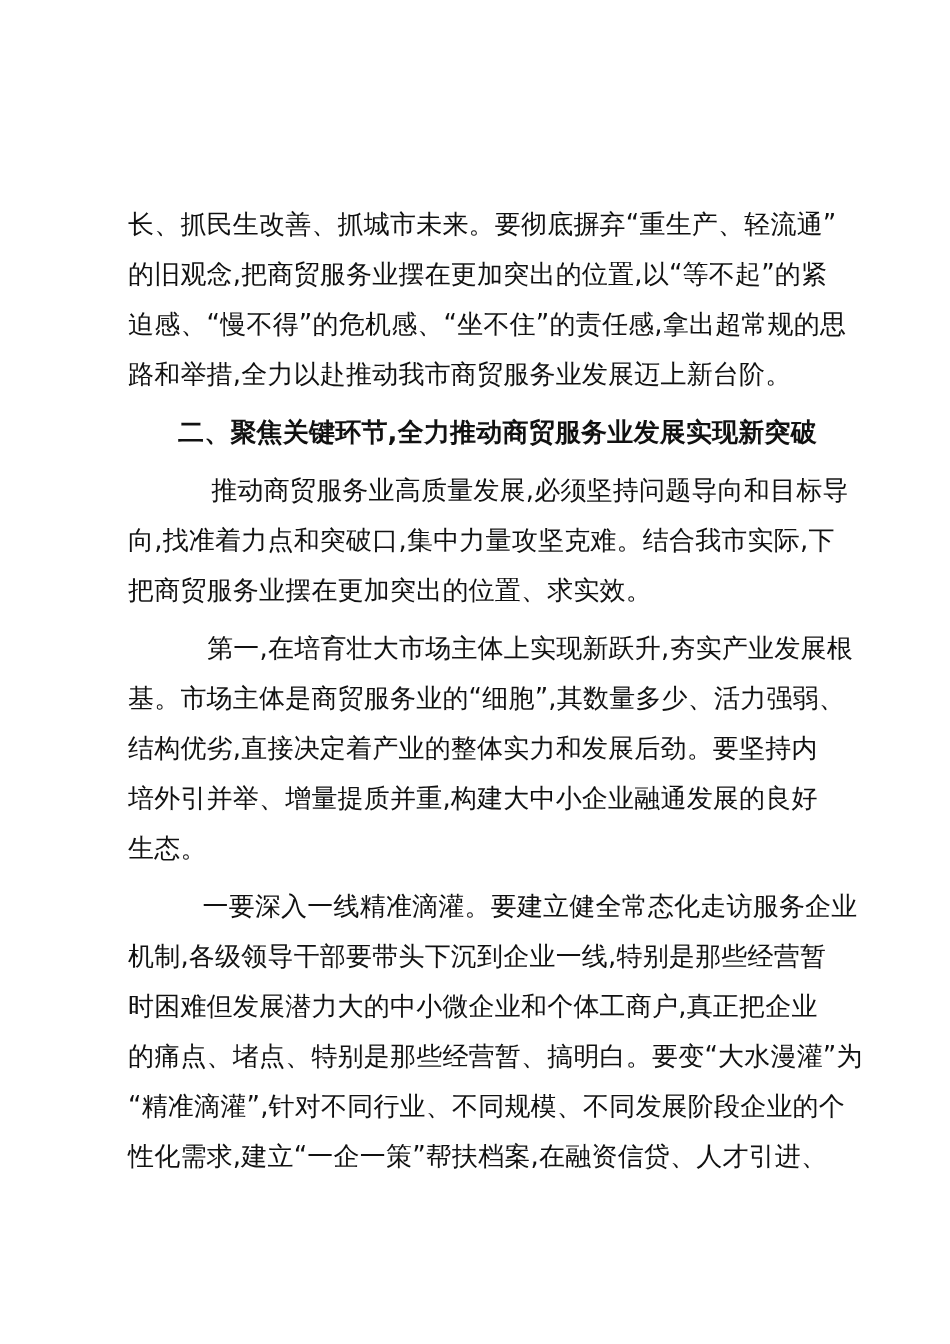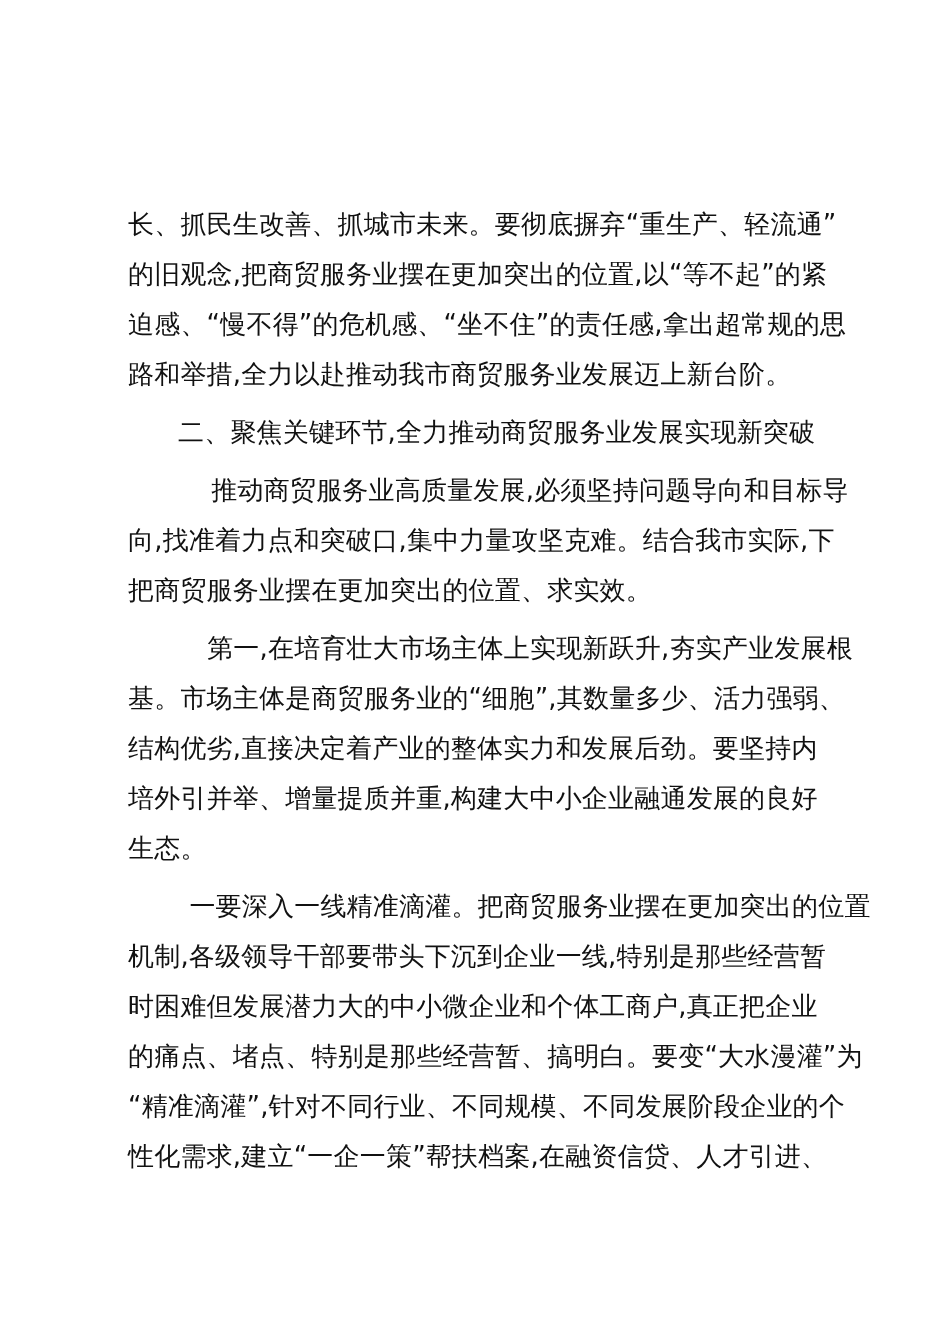--- a/index.html
+++ b/index.html
@@ -2,21 +2,21 @@
 <html><head>
 <meta charset="utf-8">
 <style>
   html, body { margin: 0; padding: 0; background: #ffffff; }
   body { width: 950px; height: 1344px; position: relative; overflow: hidden;
          font-family: "DejaVu Sans", "Liberation Sans", sans-serif; color: #111111; }
   .page { position: absolute; left: 0; top: 12px; width: 767px; height: 1344px; }
   .line { position: absolute; left: 128px; width: 700px; font-size: 26px; line-height: 30px;
           white-space: nowrap; letter-spacing: 0.2px; }
   .indent { left: 180px; text-align: center; }
-  .heading { font-weight: normal; left: 178px; }
+  .heading { font-weight: bold; left: 178px; }
 </style>
 </head>
 <body>
 
 <div class="page">
 
   <div>
     <div class="line" style="top:197px">长、抓民生改善、抓城市未来。要彻底摒弃“重生产、轻流通”</div>
     <div class="line" style="top:247px">的旧观念,把商贸服务业摆在更加突出的位置,以“等不起”的紧</div>
     <div class="line" style="top:297px">迫感、“慢不得”的危机感、“坐不住”的责任感,拿出超常规的思</div>
@@ -35,21 +35,21 @@
 
   <div>
     <div class="line indent" style="top:621px">第一,在培育壮大市场主体上实现新跃升,夯实产业发展根</div>
     <div class="line" style="top:671px">基。市场主体是商贸服务业的“细胞”,其数量多少、活力强弱、</div>
     <div class="line" style="top:721px">结构优劣,直接决定着产业的整体实力和发展后劲。要坚持内</div>
     <div class="line" style="top:771px">培外引并举、增量提质并重,构建大中小企业融通发展的良好</div>
     <div class="line" style="top:821px">生态。</div>
   </div>
 
   <div>
-    <div class="line indent" style="top:879px">一要深入一线精准滴灌。把商贸服务业摆在更加突出的位置</div>
+    <div class="line indent" style="top:879px">一要深入一线精准滴灌。要建立健全常态化走访服务企业</div>
     <div class="line" style="top:929px">机制,各级领导干部要带头下沉到企业一线,特别是那些经营暂</div>
     <div class="line" style="top:979px">时困难但发展潜力大的中小微企业和个体工商户,真正把企业</div>
     <div class="line" style="top:1029px">的痛点、堵点、特别是那些经营暂、搞明白。要变“大水漫灌”为</div>
     <div class="line" style="top:1079px">“精准滴灌”,针对不同行业、不同规模、不同发展阶段企业的个</div>
     <div class="line" style="top:1129px">性化需求,建立“一企一策”帮扶档案,在融资信贷、人才引进、</div>
   </div>
 
 </div>
 
 </body></html>

